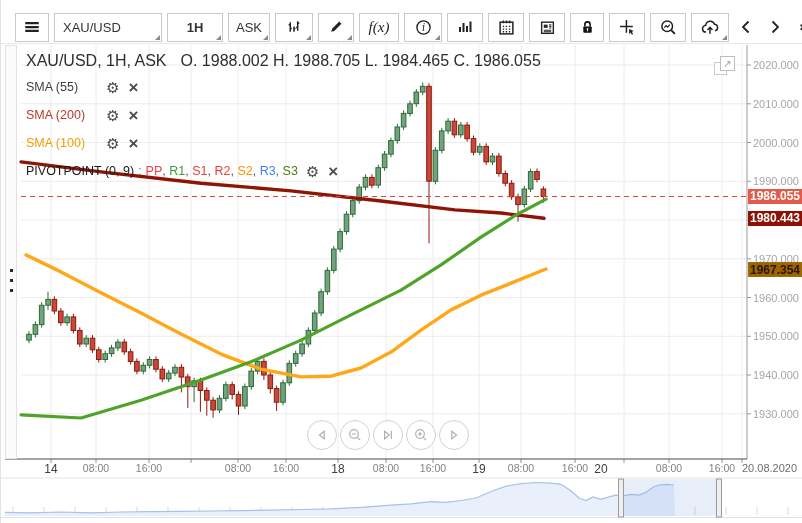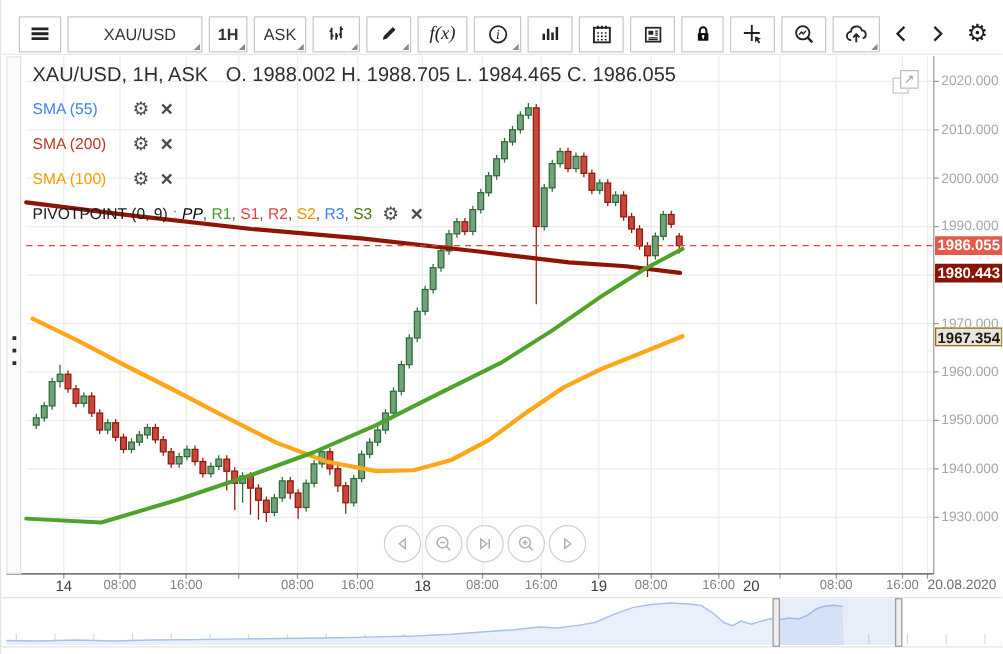--- a/index.html
+++ b/index.html
@@ -311,25 +311,25 @@
     </svg>
 
   <div id="toolbar">
       <div class="tb-btn" style="width: 34px;">
         <span style="display: inline-flex; align-items: center;">
           <svg viewBox="0 0 16 16" width="18" height="18">
             <path d="M2 4.5h12M2 8h12M2 11.5h12" stroke="#222" stroke-width="2"></path>
           </svg>
         </span>
       </div>
-      <div class="tb-btn" style="width: 108px; justify-content: center; padding-left: 8px;">
+      <div class="tb-btn" style="width: 108px; justify-content: flex-start; padding-left: 8px;">
         <span class="tb-label" style="">XAU/USD</span>
         <span class="tb-caret"></span>
       </div>
-      <div class="tb-btn" style="width: 31px;">
+      <div class="tb-btn" style="width: 56px;">
         <span class="tb-label" style="font-weight: 700;">1H</span>
         <span class="tb-caret"></span>
       </div>
       <div class="tb-btn" style="width: 42px;">
         <span class="tb-label" style="">ASK</span>
         <span class="tb-caret"></span>
       </div>
       <div class="tb-btn" style="width: 38px;">
         <span style="display: inline-flex; align-items: center;">
           <svg viewBox="0 0 16 16" width="17" height="17">
@@ -447,38 +447,38 @@
     <div class="strip-dot" style="top:243px"></div>
   </div>
 
   <div id="legend">
     <div class="lrow1">
       <span>XAU/USD, 1H, ASK</span>
       <span class="ohlc">O. 1988.002 H. 1988.705 L. 1984.465 C. 1986.055</span>
     </div>
     <div id="indicator-rows">
         <div class="ind-row">
-          <span class="ind-label" style="color: #3b82f6;">SMA (55)</span>
+          <span class="ind-label" style="color: #404040;">SMA (55)</span>
           <span class="ind-gear">⚙</span>
           <span class="ind-close">×</span>
         </div>
         <div class="ind-row">
           <span class="ind-label" style="color: rgb(184, 56, 44);">SMA (200)</span>
           <span class="ind-gear">⚙</span>
           <span class="ind-close">×</span>
         </div>
         <div class="ind-row">
           <span class="ind-label" style="color: rgb(245, 157, 0);">SMA (100)</span>
           <span class="ind-gear">⚙</span>
           <span class="ind-close">×</span>
         </div>
         <div class="ind-row">
           <span class="pivot-name">PIVOTPOINT (0, 9)</span>
           <span class="pivot-sep">:</span>
-          <span style="color: #000000; font-style: italic;">PP</span>
+          <span style="color: #ef4444;">PP</span>
           <span class="pivot-comma">,&nbsp;</span>
           <span style="color: rgb(61, 156, 53);">R1</span>
           <span class="pivot-comma">,&nbsp;</span>
           <span style="color: rgb(226, 68, 58);">S1</span>
           <span class="pivot-comma">,&nbsp;</span>
           <span style="color: rgb(226, 68, 58);">R2</span>
           <span class="pivot-comma">,&nbsp;</span>
           <span style="color: rgb(255, 144, 0);">S2</span>
           <span class="pivot-comma">,&nbsp;</span>
           <span style="color: #3b82f6;">R3</span>
@@ -502,21 +502,21 @@
       <span class="price-label" style="top: 175px;">1990.000</span>
       <span class="price-label" style="top: 253px;">1970.000</span>
       <span class="price-label" style="top: 292px;">1960.000</span>
       <span class="price-label" style="top: 330px;">1950.000</span>
       <span class="price-label" style="top: 369px;">1940.000</span>
       <span class="price-label" style="top: 408px;">1930.000</span>
     </div>
   <div id="badges">
       <span class="price-badge" style="top: 189px; background: rgb(226, 90, 74); color: rgb(255, 255, 255); border: none;">1986.055</span>
       <span class="price-badge" style="top: 211px; background: rgb(140, 18, 4); color: rgb(255, 255, 255); border: none;">1980.443</span>
-      <span class="price-badge" style="top: 262px; background: #e5e5e5; color: rgb(35, 26, 0); border: 1px solid rgb(156, 111, 0);">1967.354</span>
+      <span class="price-badge" style="top: 262px; background: #a16207; color: rgb(35, 26, 0); border: 1px solid rgb(156, 111, 0);">1967.354</span>
     </div>
   <div id="time-labels">
       <span class="time-label bold" style="left: 50px;">14</span>
       <span class="time-label" style="left: 95px;">08:00</span>
       <span class="time-label" style="left: 148px;">16:00</span>
       <span class="time-label" style="left: 237px;">08:00</span>
       <span class="time-label" style="left: 285px;">16:00</span>
       <span class="time-label bold" style="left: 337px;">18</span>
       <span class="time-label" style="left: 385px;">08:00</span>
       <span class="time-label" style="left: 432px;">16:00</span>

